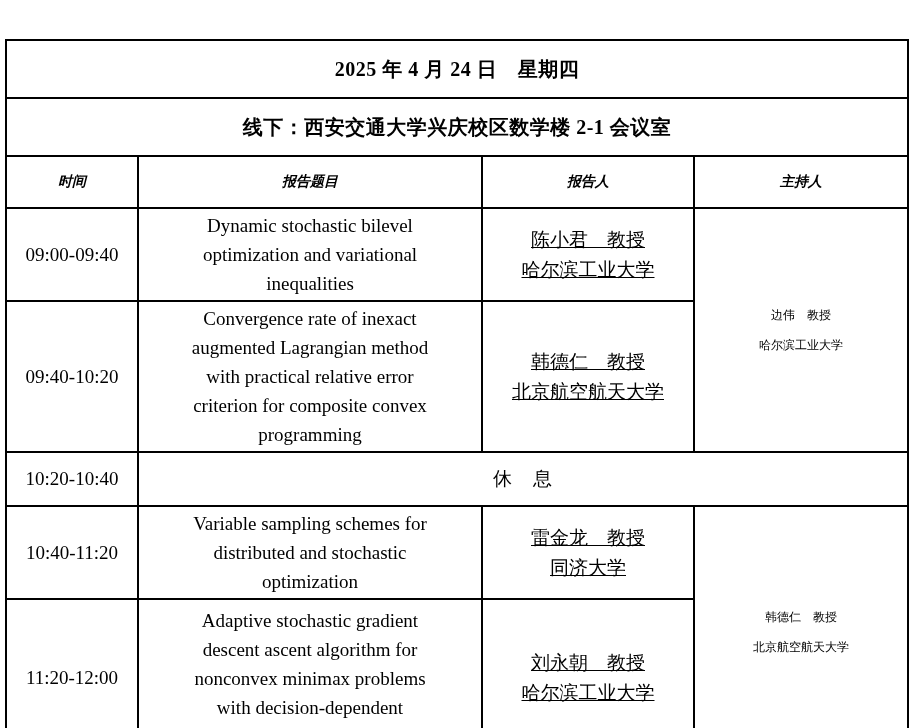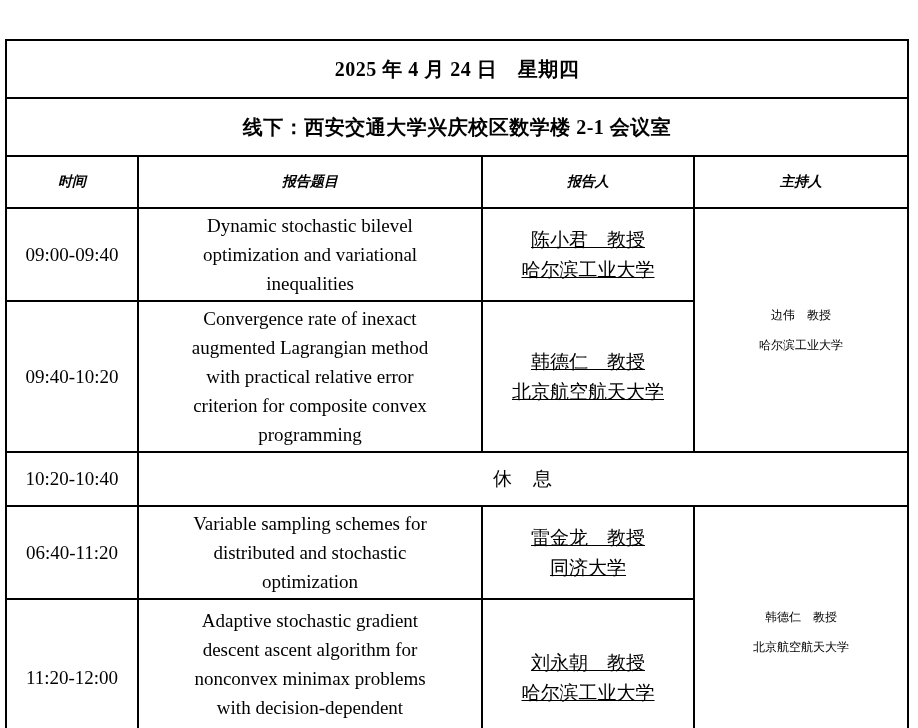--- a/index.html
+++ b/index.html
@@ -97,21 +97,21 @@
         <div>北京航空航天大学</div>
       </td>
     </tr>
 
     <tr class="row-break">
       <td class="cell-time">10:20-10:40</td>
       <td class="cell-break" colspan="3">休　息</td>
     </tr>
 
     <tr class="row-s3">
-      <td class="cell-time">06:40-11:20</td>
+      <td class="cell-time">10:40-11:20</td>
       <td class="cell-title">Variable sampling schemes for
 distributed and stochastic
 optimization</td>
       <td class="cell-speaker">
         <div>雷金龙　教授</div>
         <div>同济大学</div>
       </td>
       <td class="cell-chair" rowspan="2">
         <div>韩德仁　教授</div>
         <div>北京航空航天大学</div>

